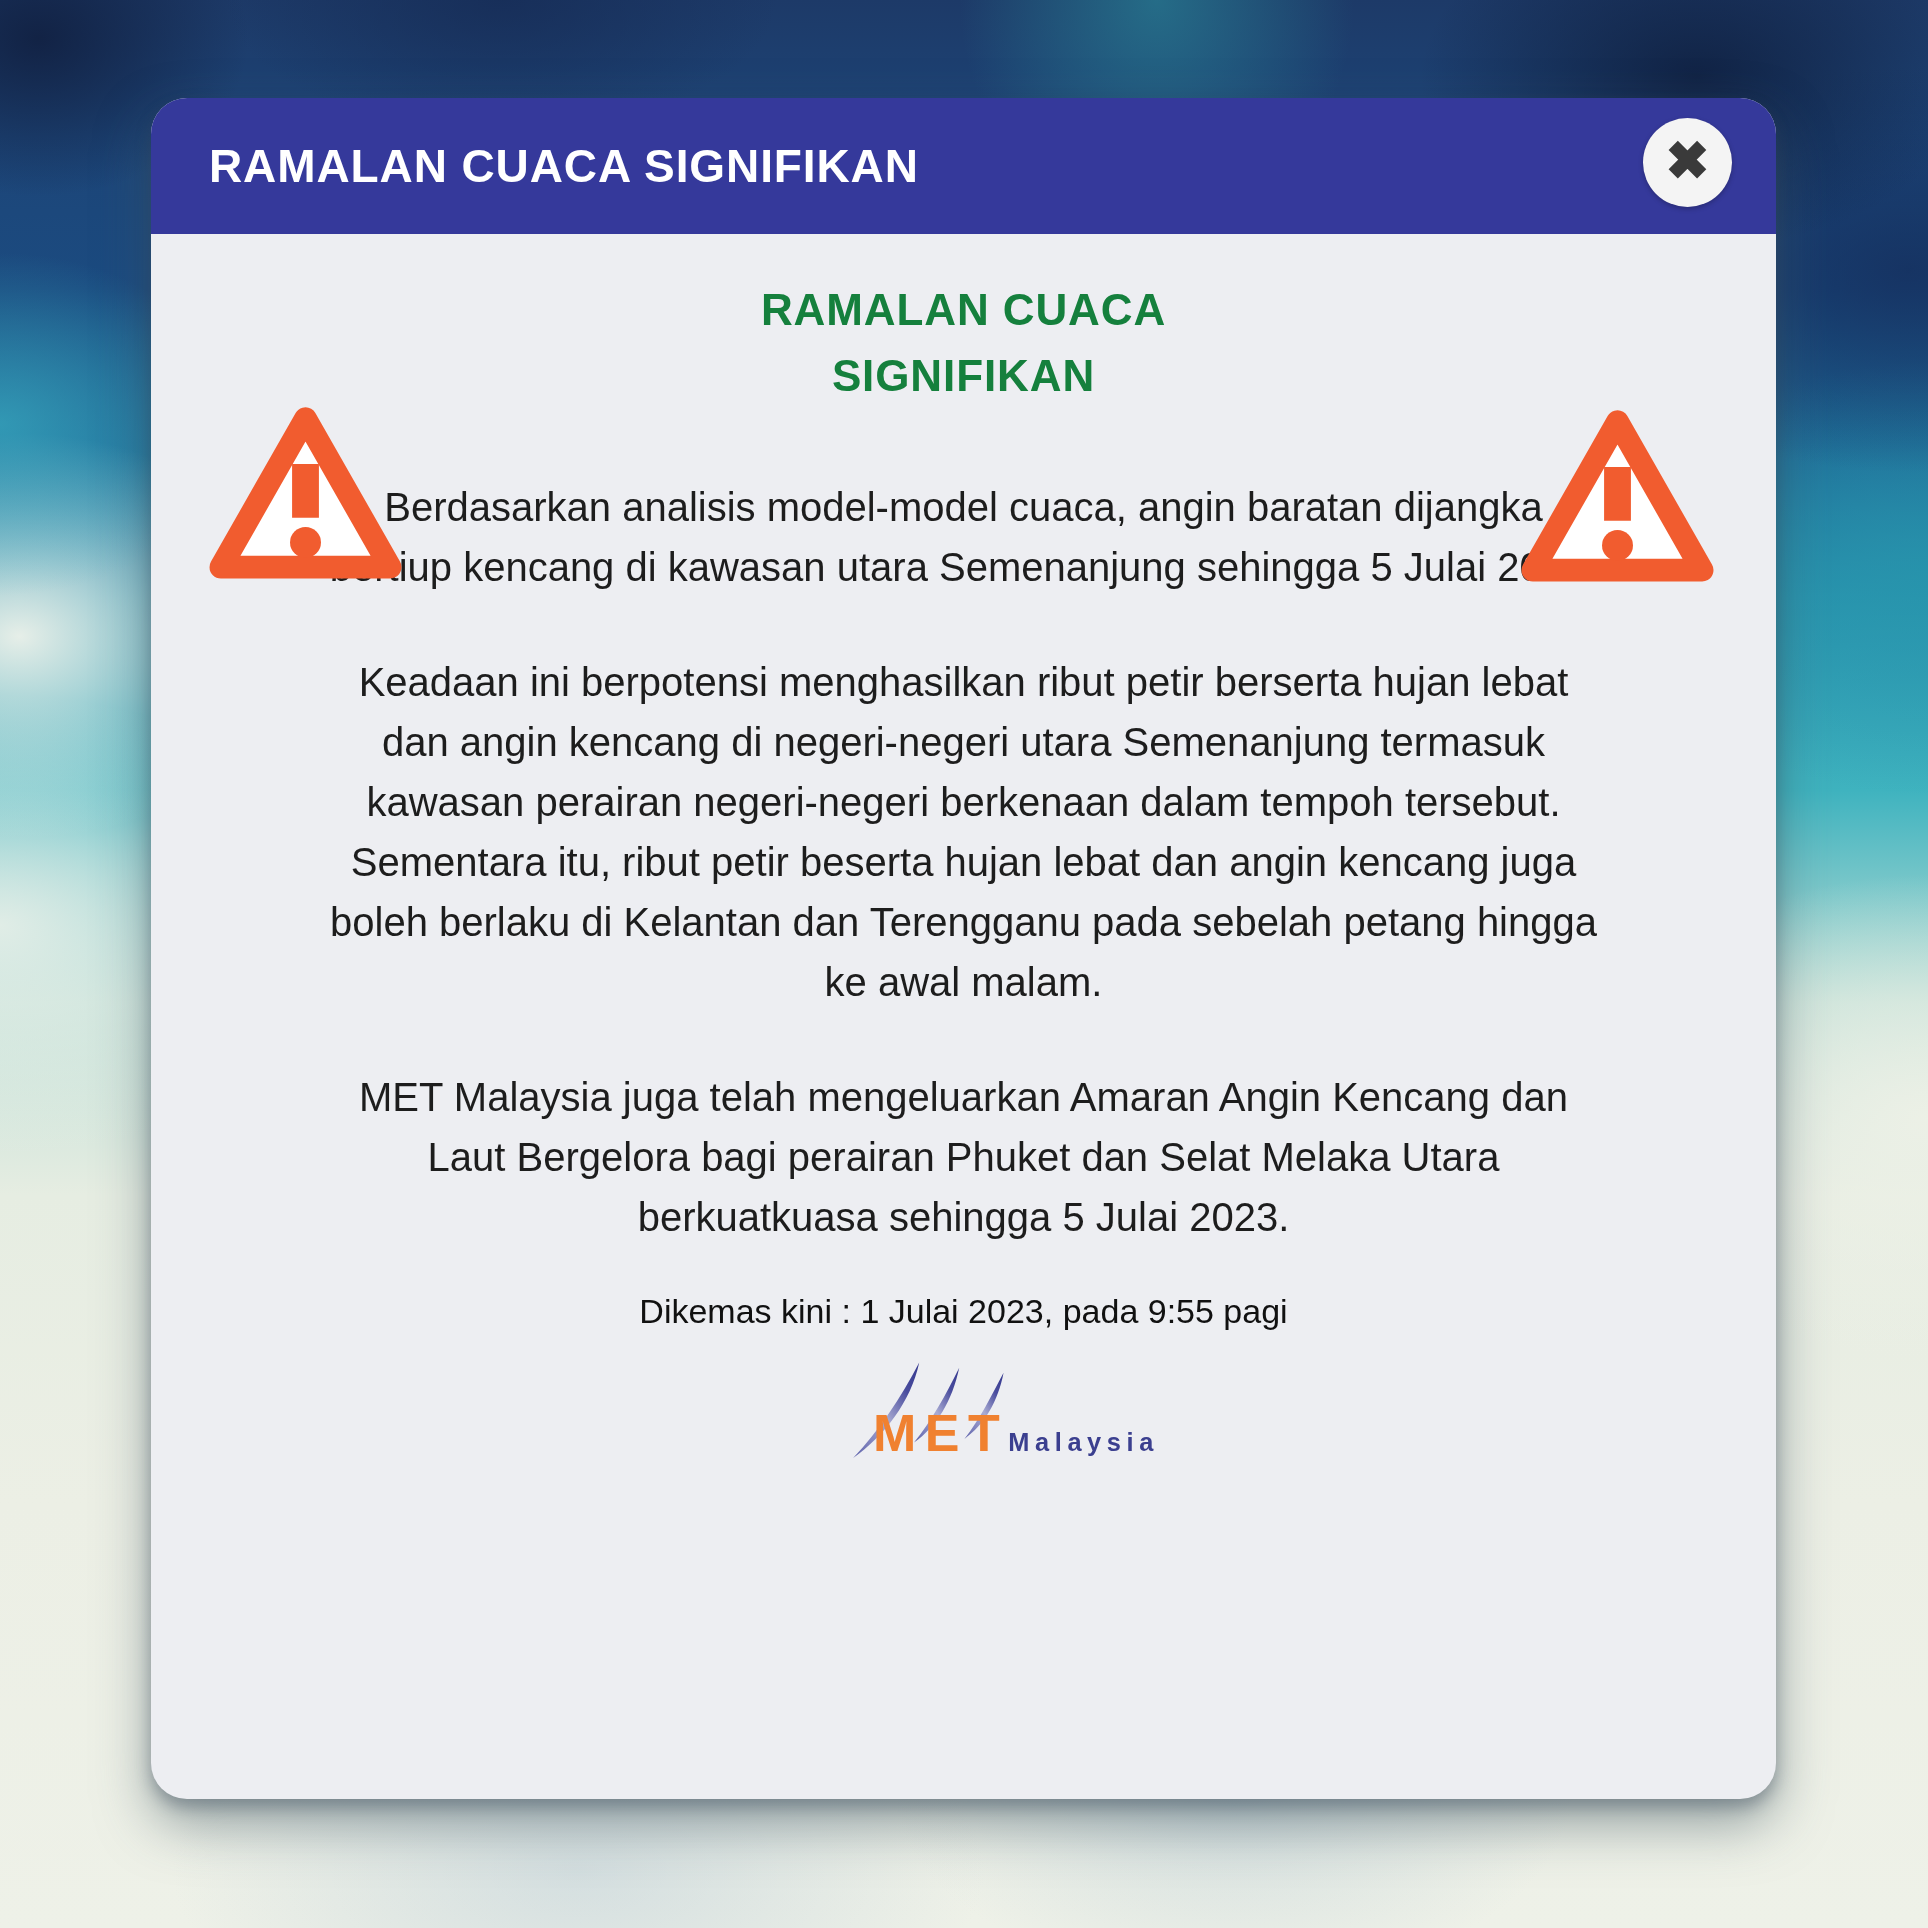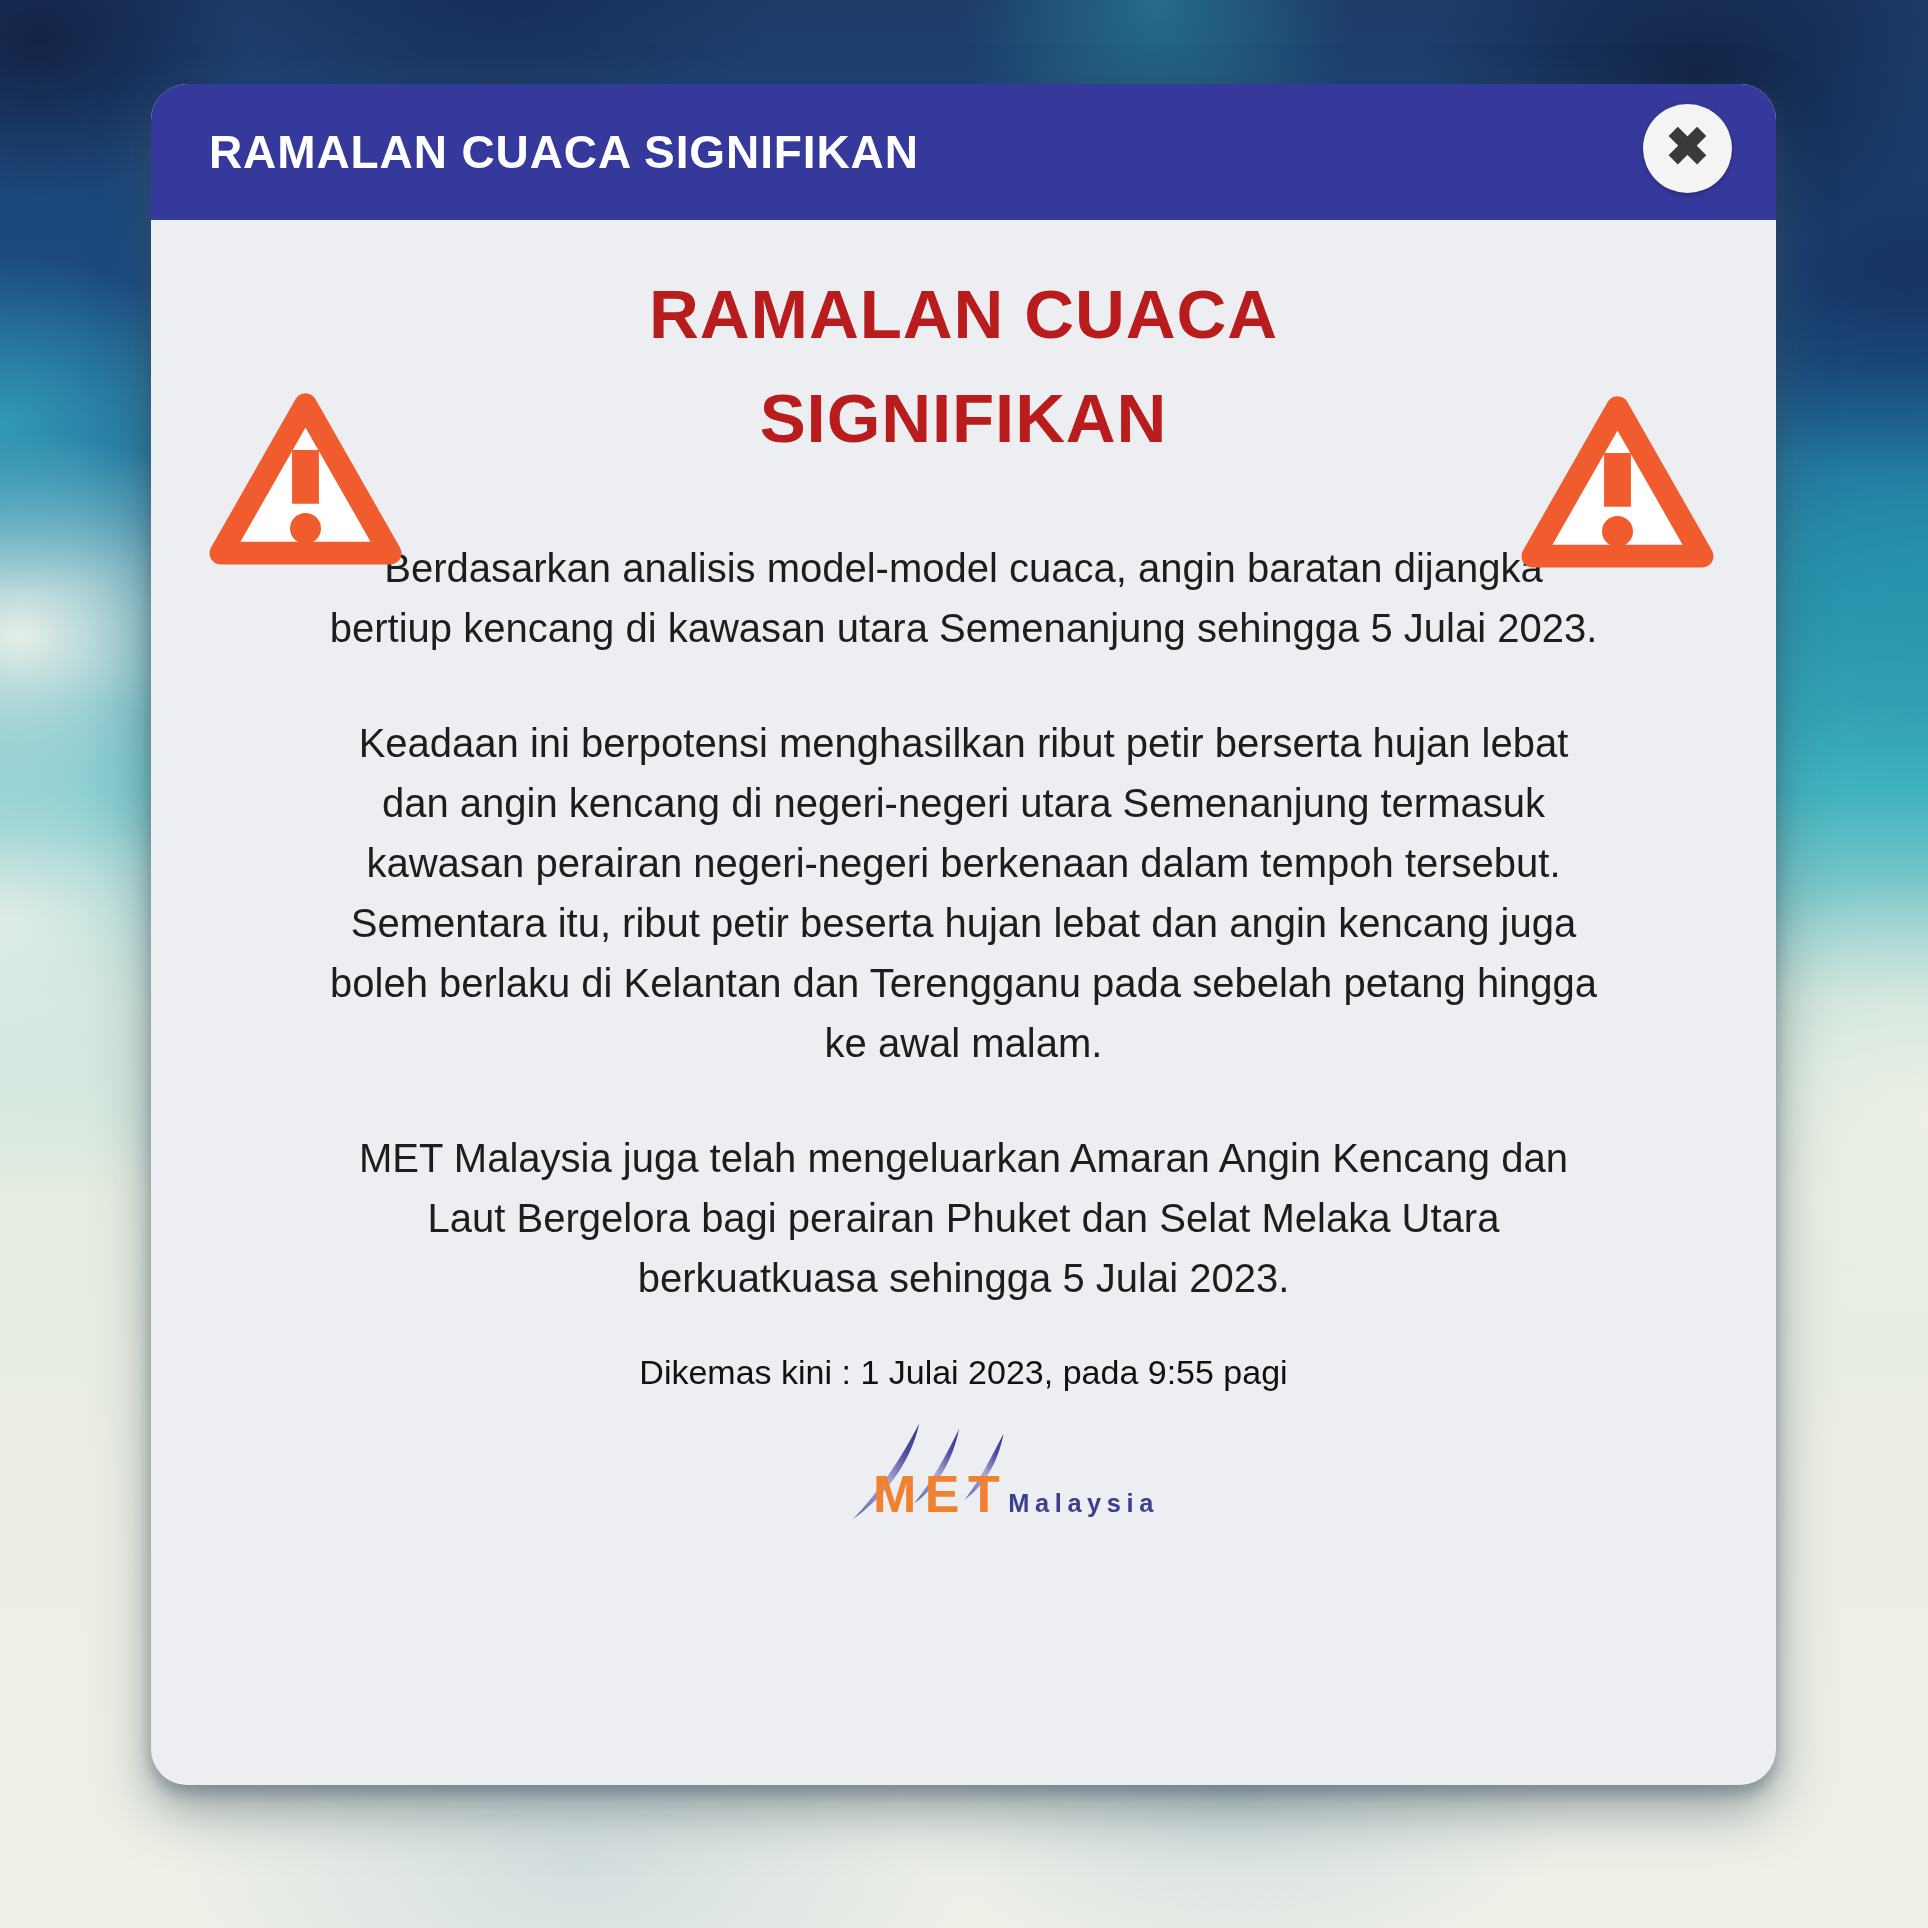--- a/index.html
+++ b/index.html
@@ -23,21 +23,21 @@
       radial-gradient(565px 282px at 30% 97%, rgba(180,200,214,.45), transparent 72%),
       radial-gradient(471px 264px at 64% 93%, rgba(168,192,208,.4), transparent 72%),
       linear-gradient(180deg,
         #1d3a68 0%, #1d4578 7%, #1b4b80 15%, #1f6896 23%,
         #2b93af 31%, #3fb3bf 41%, #bfdfd6 52%, #e6ede2 62%,
         #ecefe5 78%, #eef1e8 100%);
   }
 
   
   .modal {
-    position:absolute; left:151px; top:84px; width:1625px; height:1701px;
+    position:absolute; left:151px; top:98px; width:1625px; height:1701px;
     background:#edeef2; border-radius:36px;
     box-shadow:0 24.5px 53px rgba(62,84,96,.5), 0 7.5px 15px rgba(50,60,80,.35);
     text-decoration:underline;
   }
   .modal-header {
     position:absolute; left:0; top:0; right:0; height:136px;
     background:#35399b; border-radius:36px 36px 0 0;
     display:flex; align-items:center; padding-left:58px;
   }
   .modal-header-title {
@@ -58,21 +58,21 @@
     position:absolute; left:0; top:136px; right:0; bottom:0;
     text-align:center; border-radius:0 0 36px 36px; overflow:hidden;
   }
 
   .warn-tri { position:absolute; width:207px; height:194px; }
   .warn-tri.left  { left:51px;  top:166px; }
   .warn-tri.right { right:55px; top:169px; }
 
   .alert-title {
     margin-top:43px;
-    font-size:69px; line-height:1.5; color:#b91c1c;
+    font-size:44px; line-height:1.5; color:#15803d;
     white-space:pre-line; letter-spacing:0.9px;
   }
 
   .para {
     font-size:40px; line-height:1.5; color:#1d1d1d;
     white-space:pre-line;
   }
   .para.p1 { margin-top:68px; }
   .para.gap { margin-top:55px; }
   .para.advisory {

